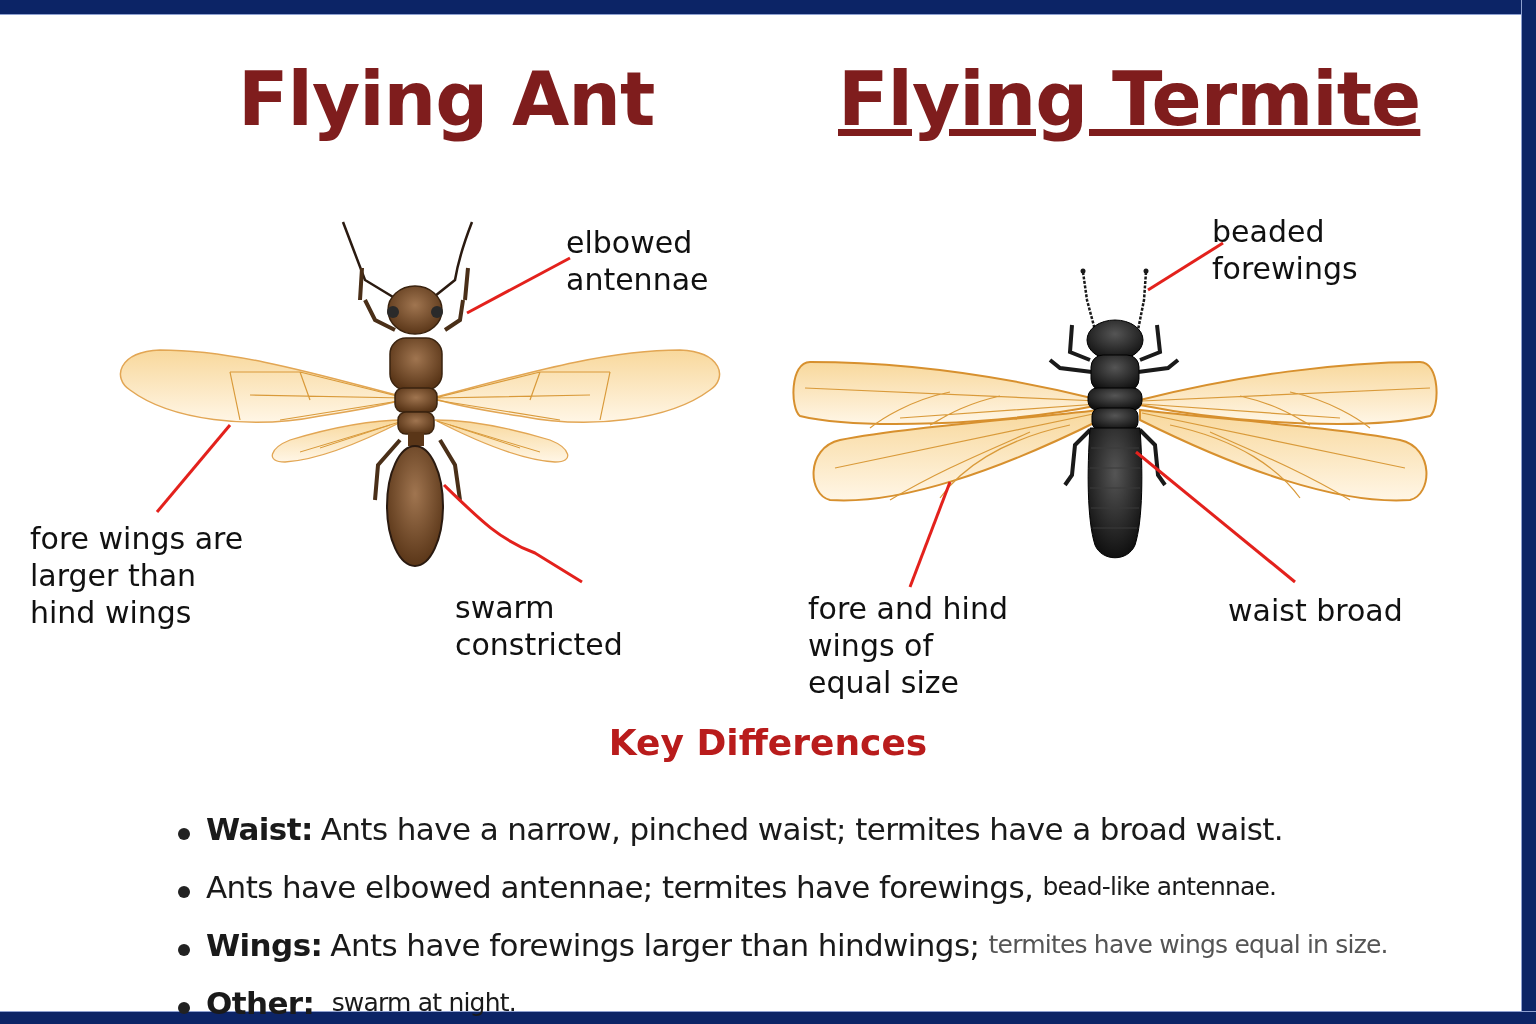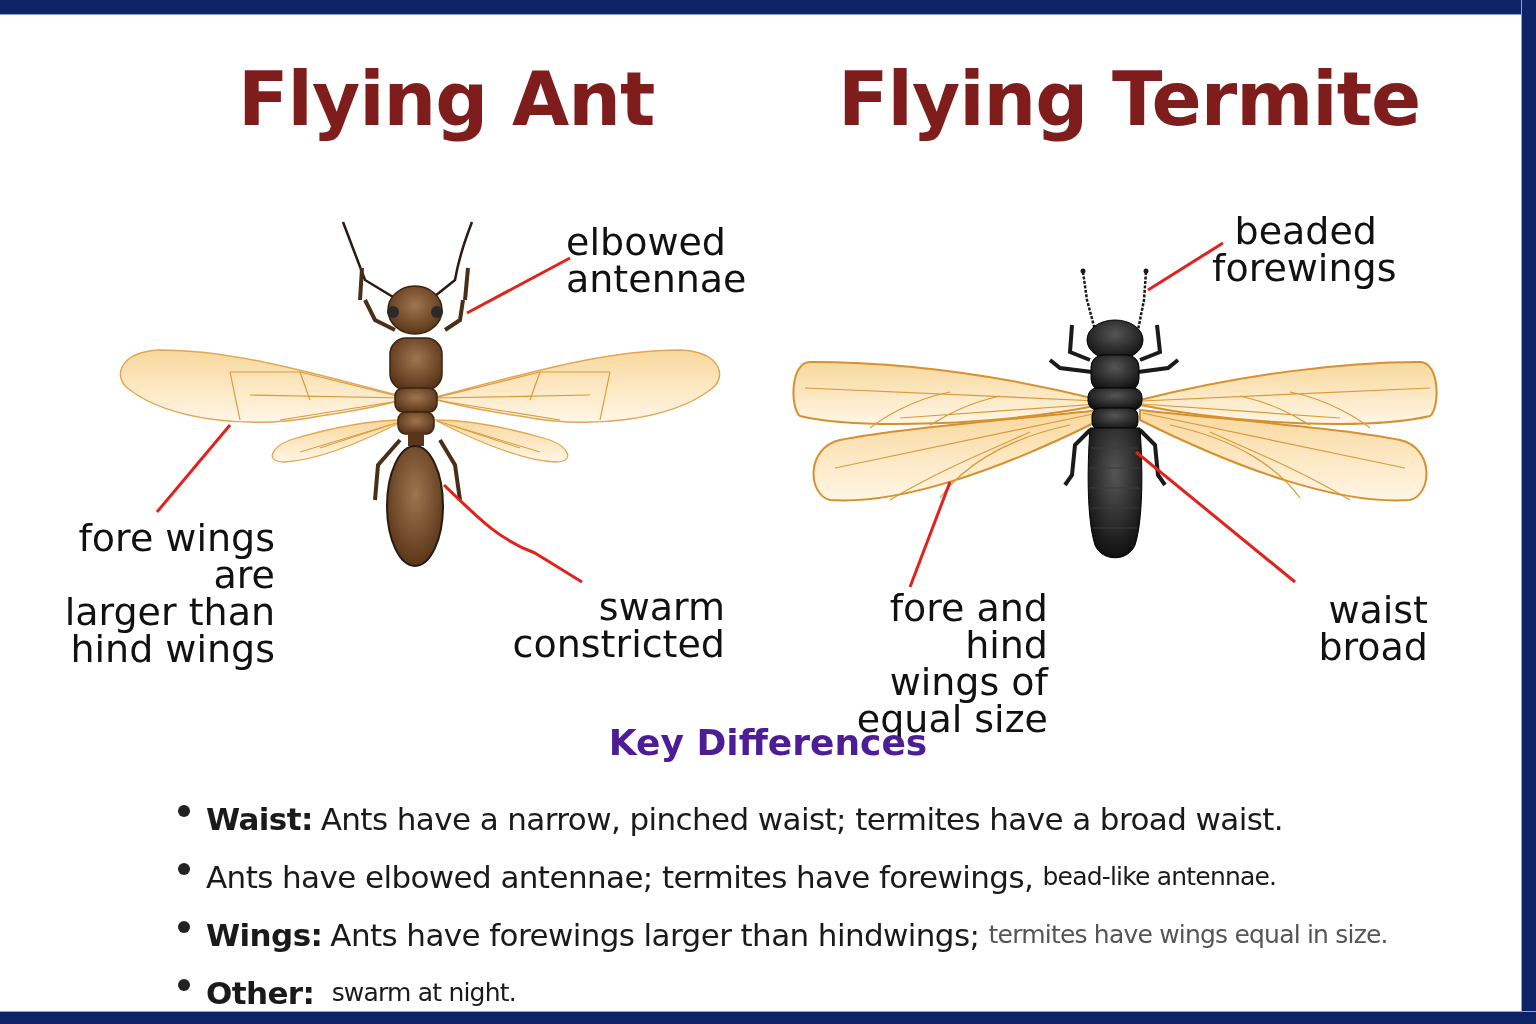--- a/index.html
+++ b/index.html
@@ -13,45 +13,45 @@
   .frame-right { position: absolute; right: 0; top: 0; width: 14px; height: 1024px; background: #0c2466; border-left: 1px solid #8ea0d0; }
   .frame-bottom { position: absolute; left: 0; bottom: 0; width: 1536px; height: 12px; background: #0c2466; border-top: 1px solid #8ea0d0; }
 
   .title {
     position: absolute; top: 62px; margin: 0;
     font-family: "DejaVu Sans", sans-serif; font-weight: bold;
     font-size: 74px; line-height: 1; color: #7f1d1d; letter-spacing: -1px;
     white-space: nowrap;
   }
   #title-ant { left: 238px; }
-  #title-termite { left: 838px; }
+  #title-termite { left: 838px; text-decoration: underline; }
 
   .diagram { position: absolute; left: 0; top: 0; width: 1536px; height: 720px; }
 
   .label {
     position: absolute; font-family: "DejaVu Sans", sans-serif;
-    font-size: 38px; line-height: 37px; color: #111; text-align: right;
+    font-size: 30px; line-height: 37px; color: #111; text-align: left;
     white-space: pre-line;
   }
   #lbl-elbowed { left: 566px; top: 224px; width: 160px; }
   #lbl-forewings { left: 30px; top: 520px; width: 245px; }
   #lbl-waist-constricted { left: 455px; top: 589px; width: 270px; }
   #lbl-beaded { left: 1212px; top: 213px; width: 165px; }
   #lbl-equal-wings { left: 808px; top: 590px; width: 240px; }
   #lbl-waist-broad { left: 1228px; top: 592px; width: 200px; }
 
   .kd-heading {
     position: absolute; left: 0; width: 1536px; top: 722px; margin: 0;
-    text-align: center; font-size: 36px; font-weight: bold; color: #4c1d95;
+    text-align: center; font-size: 36px; font-weight: bold; color: #b91c1c;
     font-family: "DejaVu Sans", sans-serif;
   }
   .kd-list { position: absolute; left: 178px; top: 790px; margin: 0; padding: 0; list-style: none; }
   .kd-item {
     font-size: 31px; line-height: 38px; height: 58px; color: #1a1a1a;
-    white-space: nowrap; display: flex; align-items: center;
+    white-space: nowrap; display: flex; align-items: flex-end;
     font-family: "DejaVu Sans", sans-serif; letter-spacing: -0.6px;
   }
   .kd-bullet { display: inline-block; width: 12px; height: 12px; border-radius: 50%; background: #222; margin-right: 16px; position: relative; top: -8px; }
   .kd-term { font-weight: bold; margin-right: 8px; color: #1a1a1a; }
   .kd-small { font-size: 25px; letter-spacing: -0.8px; }
   .kd-gray { color: #555; }
 </style>
 </head>
 <body>
 

